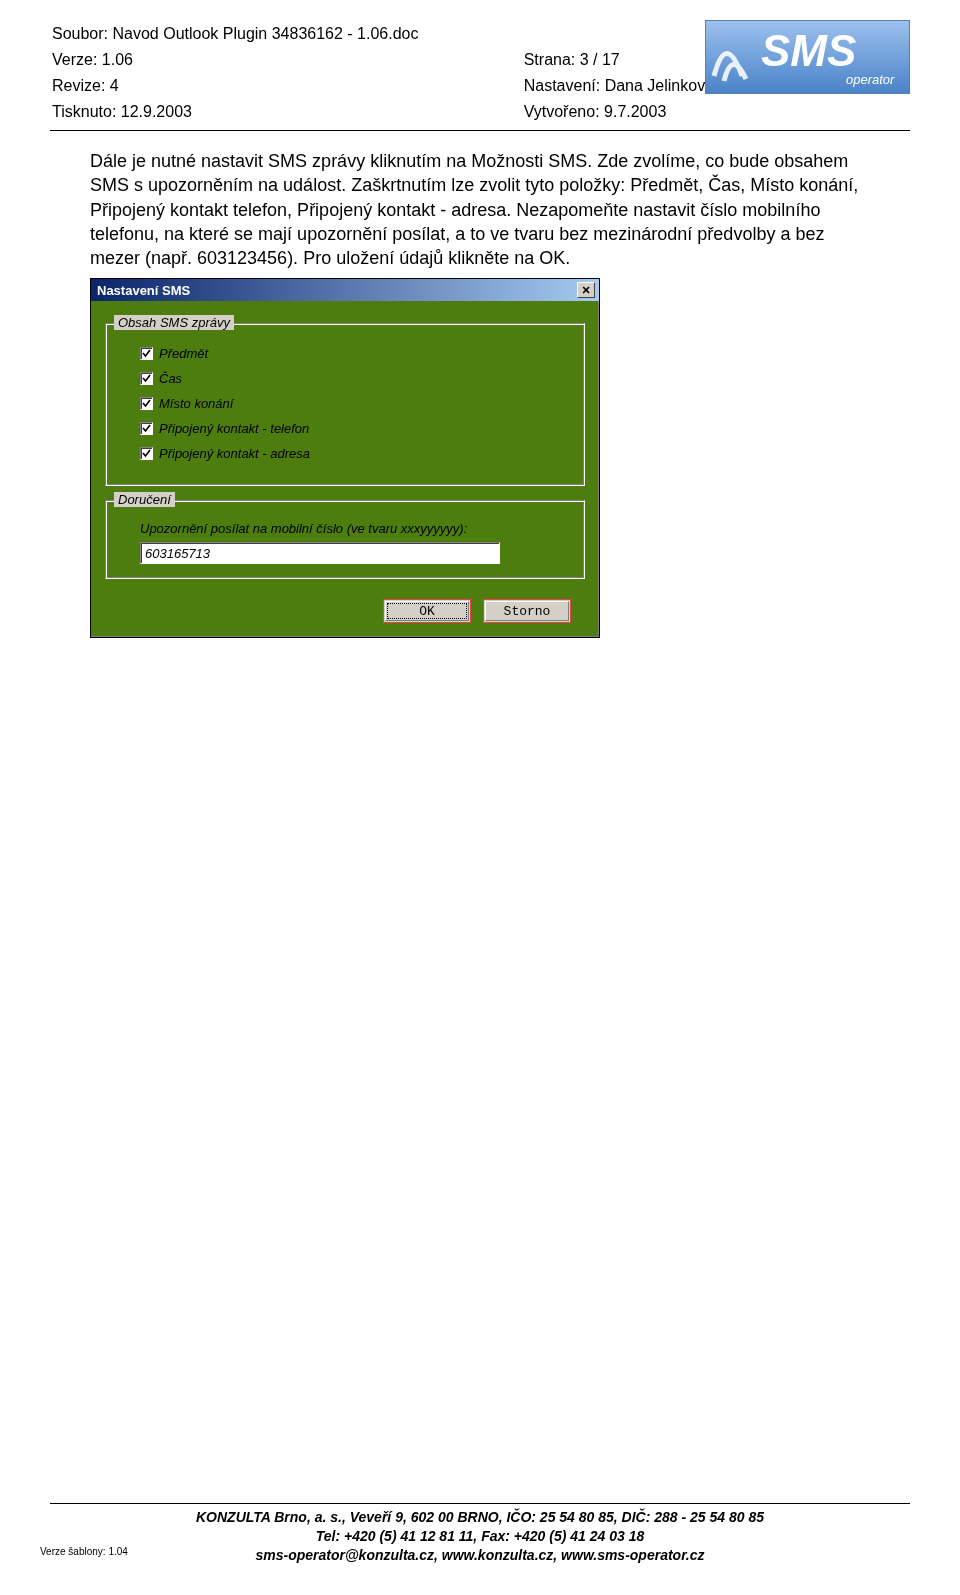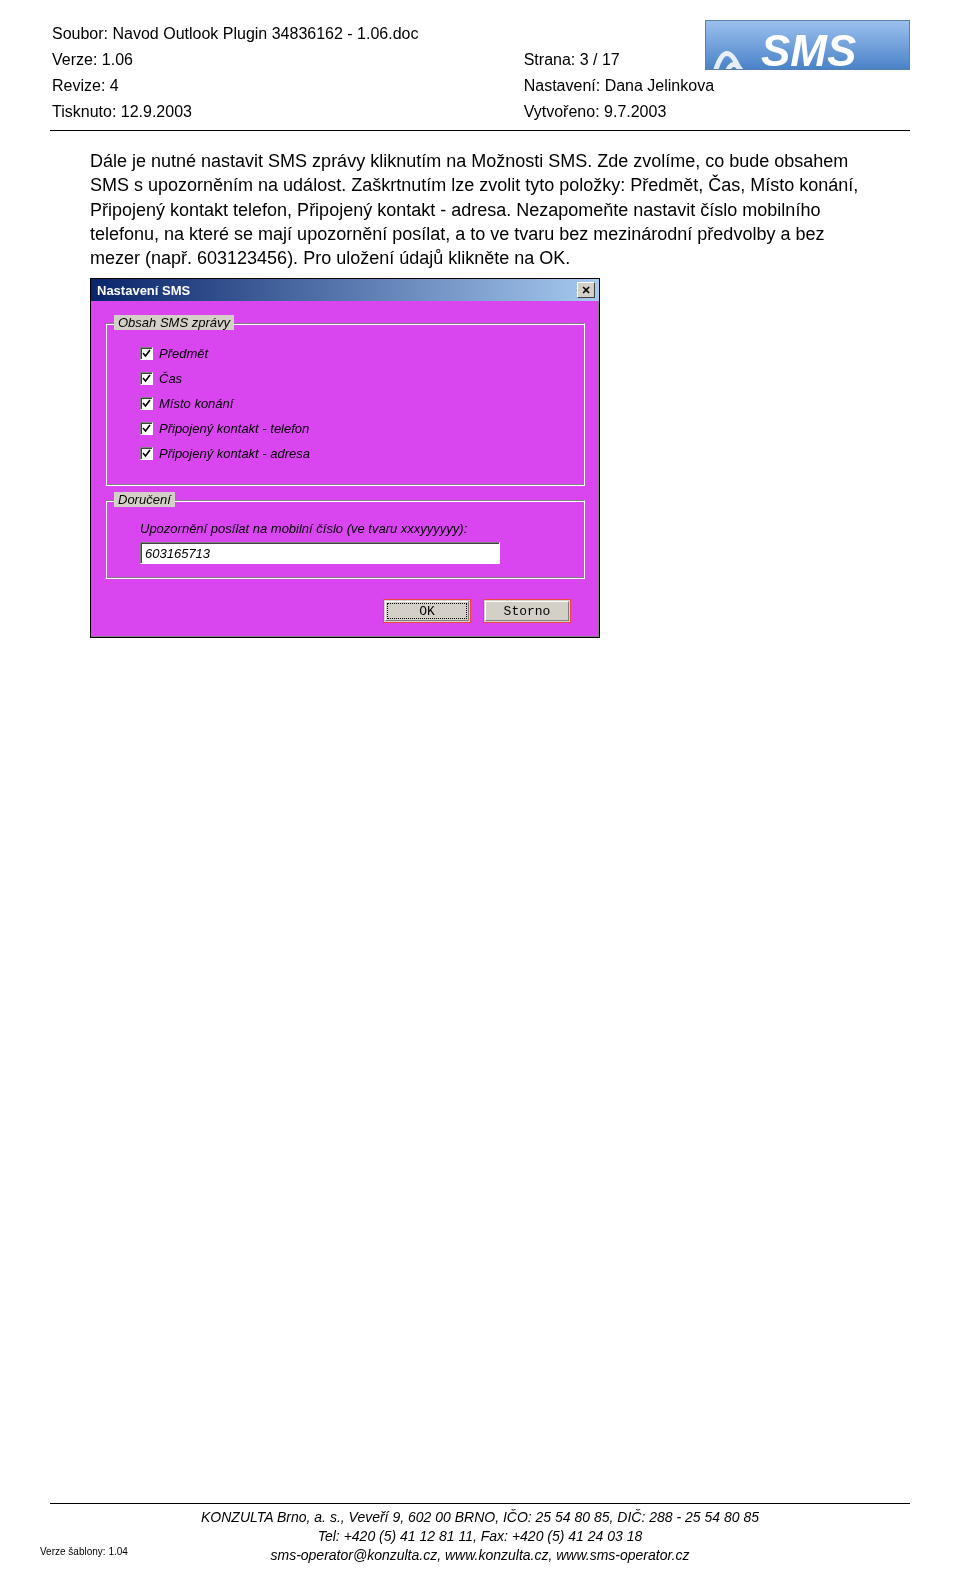--- a/index.html
+++ b/index.html
@@ -20,21 +20,21 @@
   }
   .header-table {
     width: 100%;
     font-size: 16px;
     line-height: 1.5;
   }
   .header-table td { vertical-align: top; padding: 0; }
   .logo-box {
     position: absolute;
     top: 0; right: 0;
-    width: 205px; height: 50px;
+    width: 205px; height: 74px;
     background: linear-gradient(#9cc0ee, #4a83c8);
     border: 1px solid #5a80b0;
     overflow: hidden;
   }
   .logo-box svg { display:block; }
   .hr {
     border: none;
     border-top: 1px solid #000;
     margin: 4px 0 0 0;
   }
@@ -42,21 +42,21 @@
     margin: 18px 40px 0 40px;
     font-size: 18px;
     line-height: 1.35;
   }
   
   .dialog {
     margin: 8px 0 0 40px;
     width: 510px;
     font-family: Tahoma, Arial, sans-serif;
     font-size: 13px;
-    background: #d946ef;
+    background: #4d7c0f;
     border: 1px solid #000;
     box-shadow: -1px -1px 0 #808080 inset;
   }
   .titlebar {
     background: linear-gradient(#0a246a, #a6caf0);
     background: linear-gradient(to right, #0a246a, #a6caf0);
     color: #fff;
     font-weight: bold;
     padding: 3px 4px 3px 6px;
     display: flex;
@@ -155,20 +155,21 @@
   .win-btn.default::after {
     content:"";
     position:absolute; inset:3px;
     border:1px dotted #000;
   }
   .footer {
     position: absolute;
     bottom: 30px;
     left: 50px; right: 50px;
     text-align: center;
+    font-weight: bold;
   }
   .hr2 { border: none; border-top: 1px solid #000; margin: 0 0 4px 0; }
   .footer-text {
     font-style: italic;
     font-size: 14px;
     line-height: 1.35;
   }
   .template-ver {
     position: absolute;
     left: 40px;

